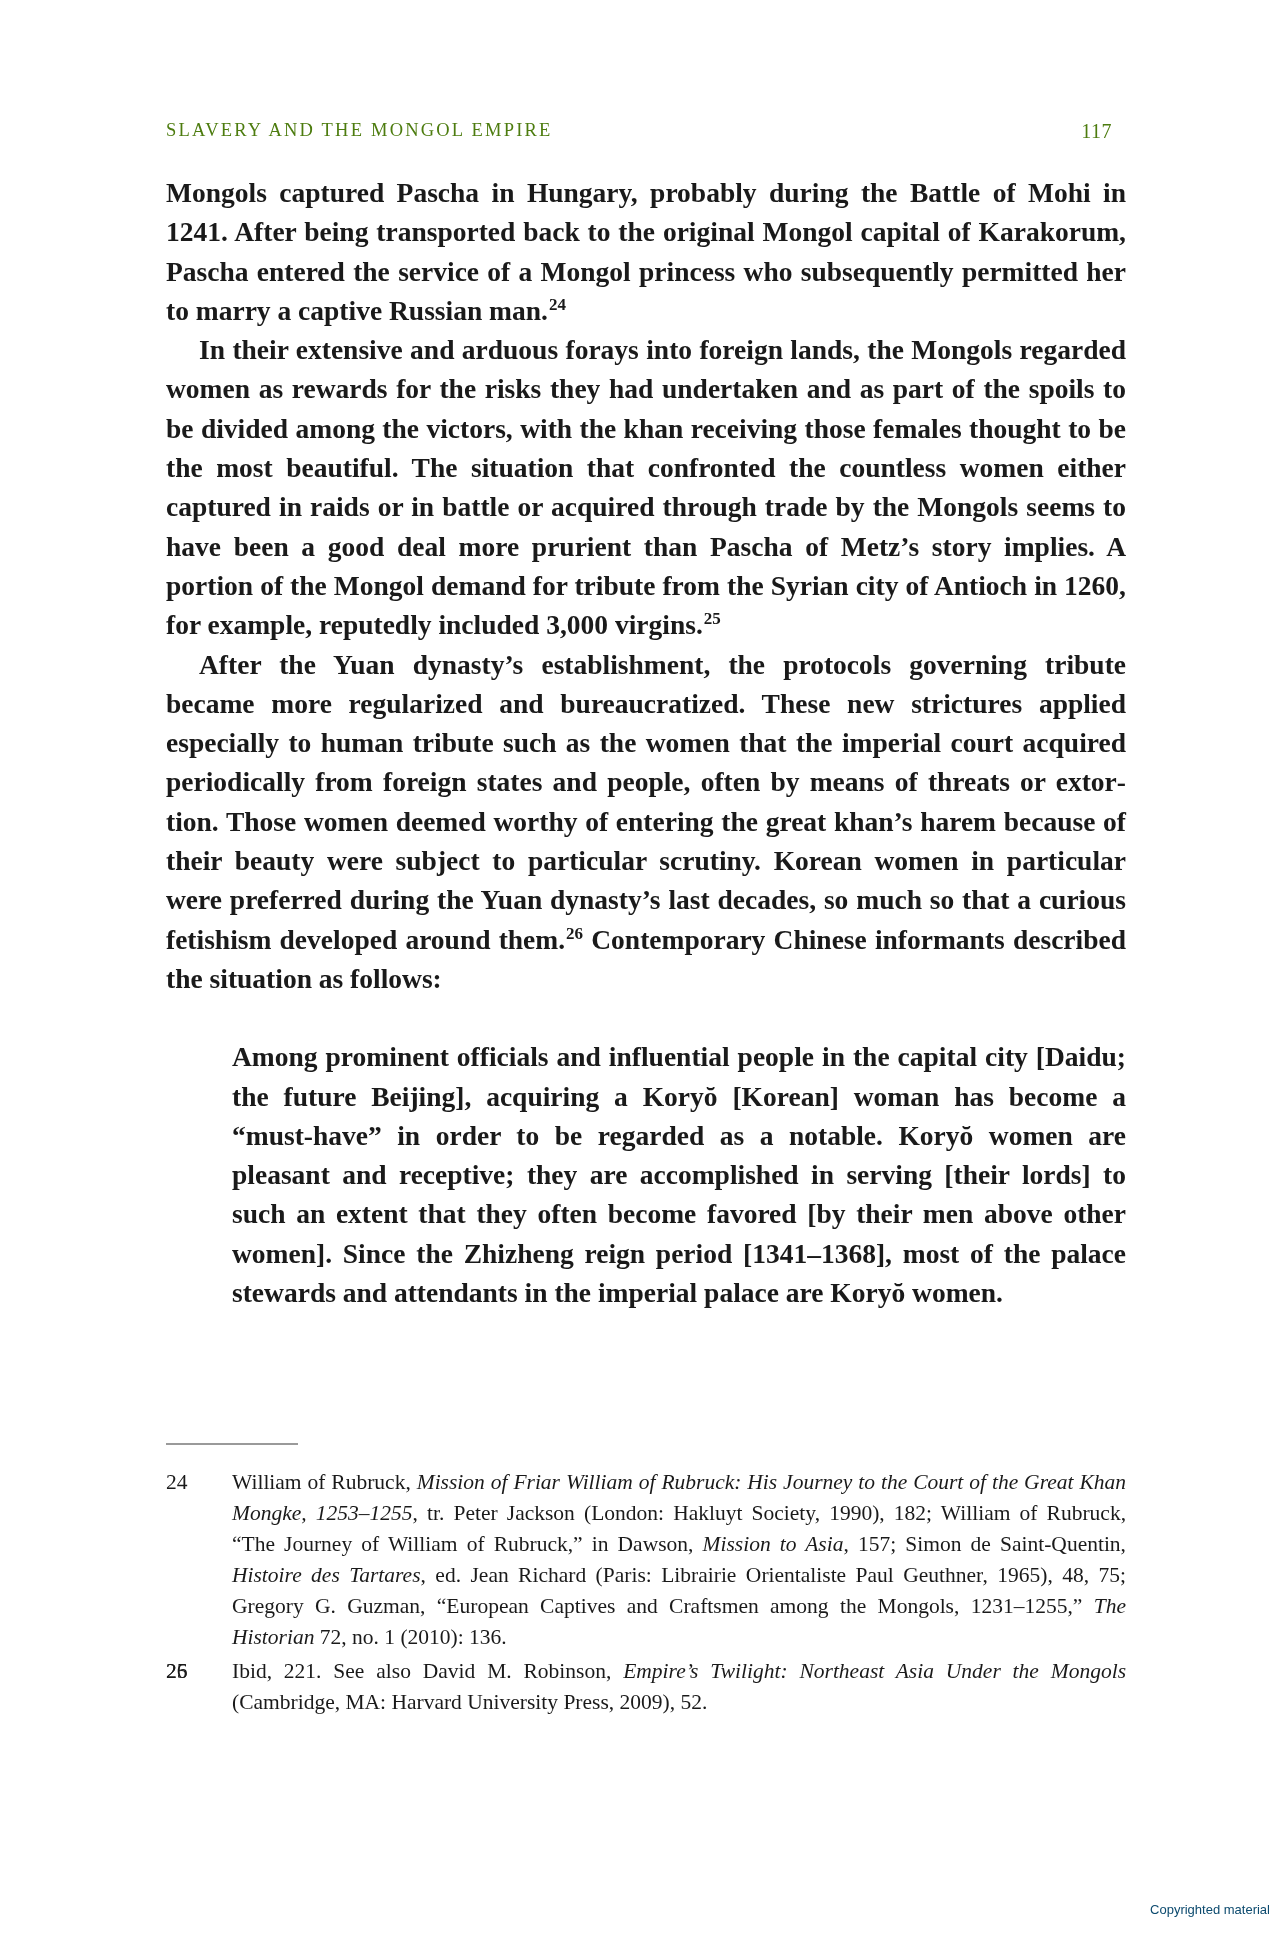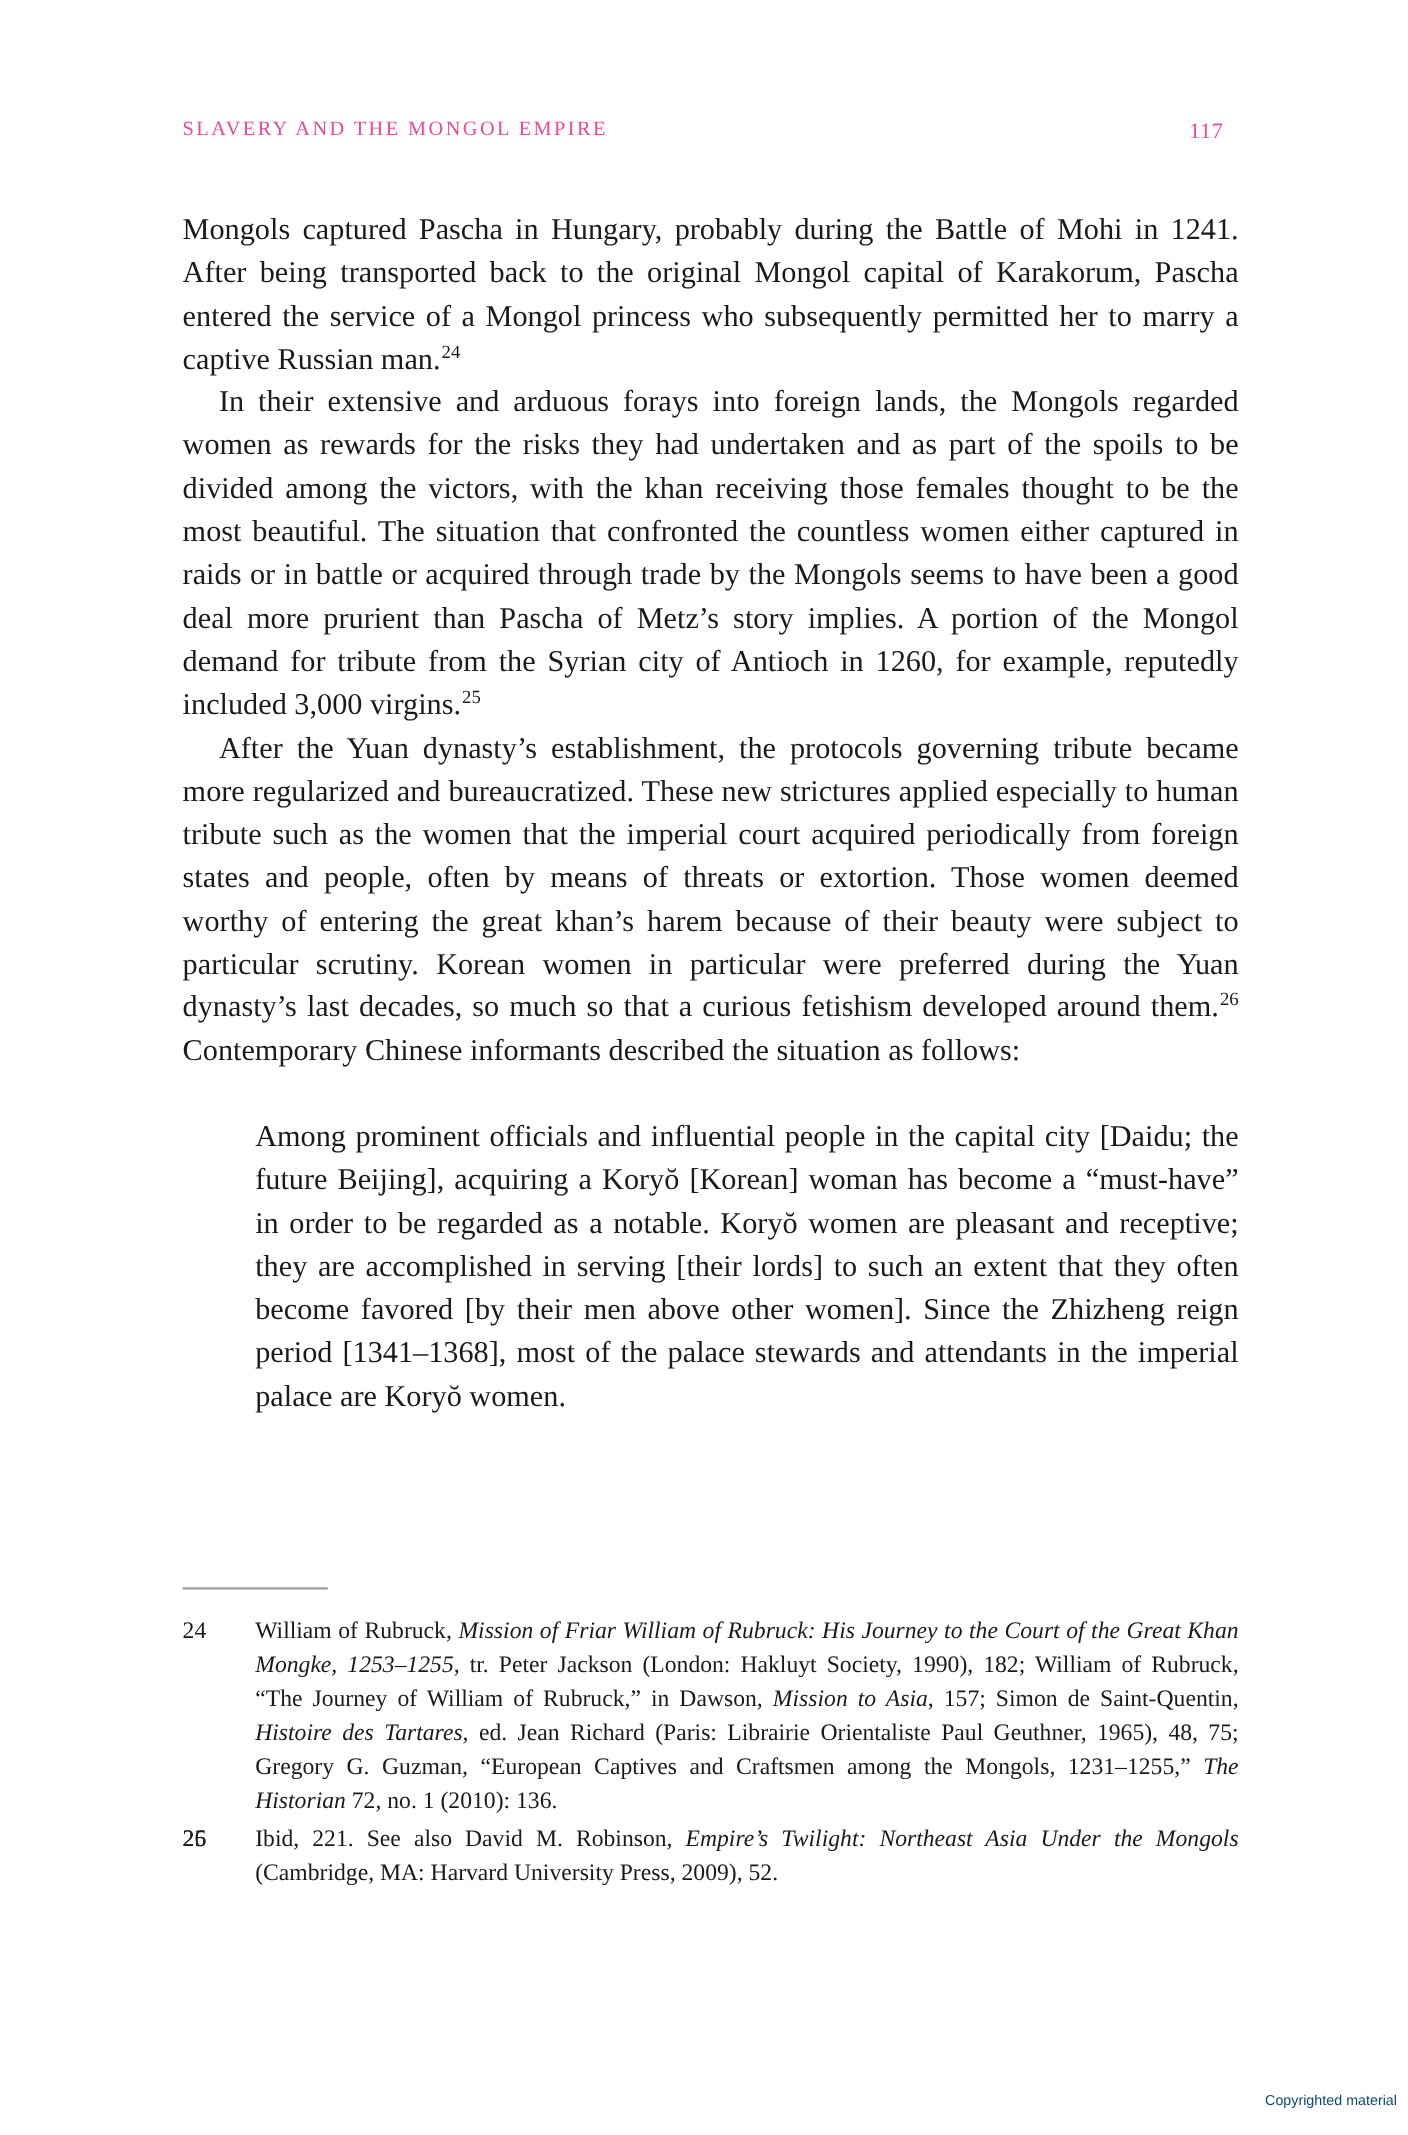--- a/index.html
+++ b/index.html
@@ -16,50 +16,51 @@
       font-family: "Liberation Serif", "DejaVu Serif", serif;
     }
     .page {
       position: absolute;
       left: 166px;
       top: 0;
       width: 960px;
     }
     .running-head {
       position: absolute;
-      top: 108px;
+      top: 120px;
       left: 0;
       width: 960px;
       height: 24px;
       font-size: 18.5px;
       letter-spacing: 2.2px;
       text-transform: uppercase;
-      color: #ec4899;
+      color: #4d7c0f;
     }
     .running-head .title {
       position: absolute;
       left: 0;
       top: 0;
     }
     .running-head .page-number {
       position: absolute;
       right: 14px;
       top: 0;
       letter-spacing: 0.5px;
       font-size: 20px;
     }
     .body-text {
       position: absolute;
-      top: 188px;
+      top: 173px;
       left: 0;
       width: 960px;
       font-size: 27.5px;
       line-height: 39.3px;
       text-align: justify;
       hyphens: manual;
+      font-weight: bold;
     }
     .body-text p {
       margin: 0;
     }
     .body-text p.indent {
       text-indent: 33px;
     }
     sup.fnref {
       font-size: 17px;
       line-height: 0;

